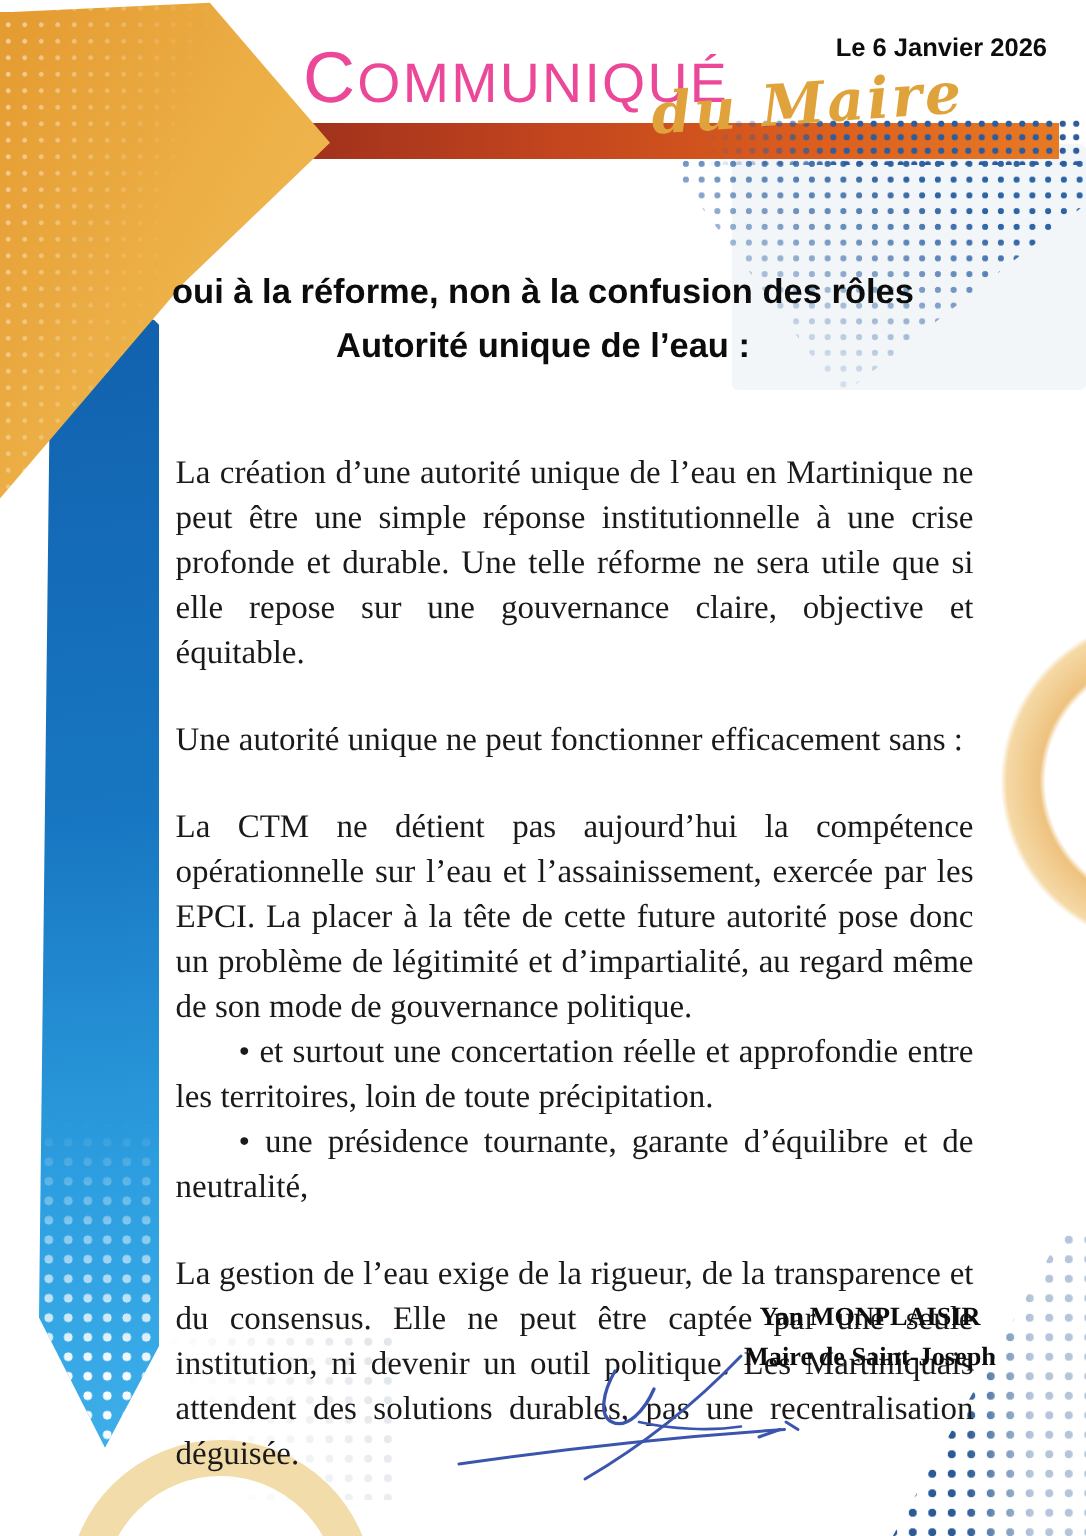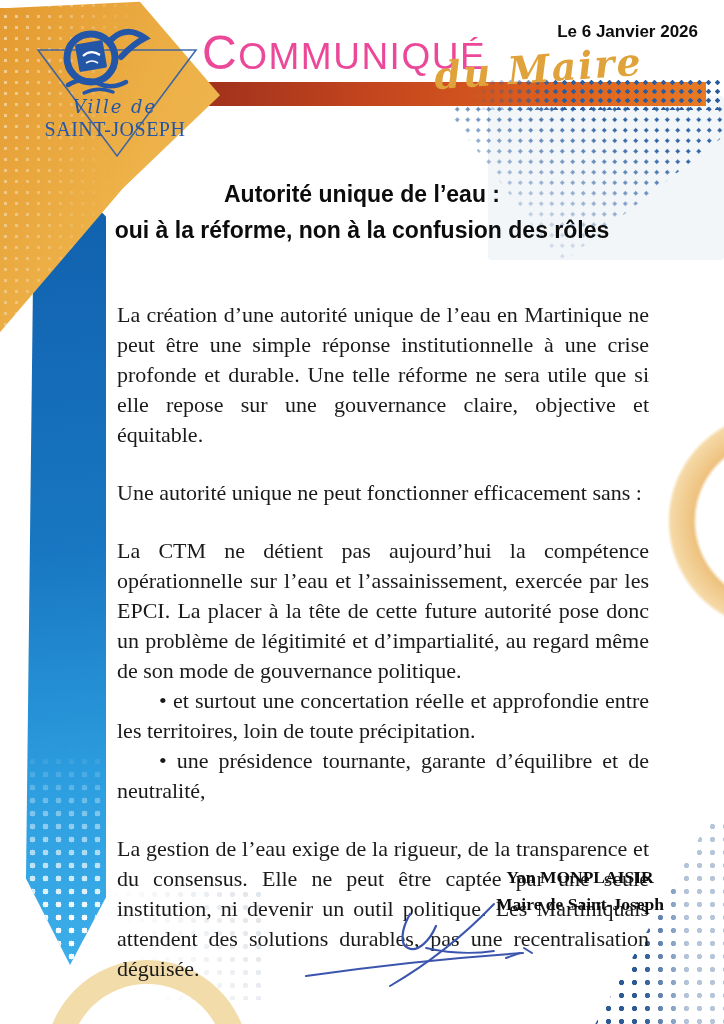--- a/index.html
+++ b/index.html
@@ -141,52 +141,36 @@
 
   <div class="tr-panel"></div>
   <div class="tr-dot-triangle"></div>
   <div class="orange-bar"></div>
   <div class="bar-dots"></div>
 
   <div class="orange-shape">
     <div class="tri-dots"></div>
   </div>
 
-  <div class="logo-wrap">
-    <svg class="logo-triangle" width="170" height="118" viewBox="0 0 170 118">
-      <polygon points="6,6 164,6 85,112" fill="none" stroke="#2d5da9" stroke-width="1.6" opacity="0.9"></polygon>
-    </svg>
-    <svg class="emblem" width="100" height="82" viewBox="0 0 100 82">
-      <circle cx="36" cy="36" r="24" fill="none" stroke="#2456a8" stroke-width="7"></circle>
-      <path d="M57,17 Q72,3 90,16 Q78,22 66,35" fill="none" stroke="#2456a8" stroke-width="6" stroke-linecap="round"></path>
-      <rect x="22" y="20" width="28" height="28" rx="2" fill="#2456a8" transform="rotate(-10 36 34)"></rect>
-      <path d="M28,34 q8,-7 17,-1" fill="none" stroke="#ffffff" stroke-width="2.2"></path>
-      <path d="M31,41 q6,-4 12,0" fill="none" stroke="#ffffff" stroke-width="1.6"></path>
-      <path d="M13,63 Q27,54 42,61 Q56,68 71,60" fill="none" stroke="#2456a8" stroke-width="4.5" stroke-linecap="round"></path>
-      <path d="M29,71 Q43,64 58,70" fill="none" stroke="#2456a8" stroke-width="3.5" stroke-linecap="round"></path>
-    </svg>
-    <div class="logo-line1">Ville de</div>
-    <div class="logo-line2">SAINT-JOSEPH</div>
-  </div>
 
   <div class="brand-title">COMMUNIQUÉ</div>
   <div class="brand-script">du Maire</div>
   <div class="date-line">Le 6 Janvier 2026</div>
 
   <div class="left-ribbon">
     <div class="halftone"></div>
   </div>
   <div class="ghost-dots"></div>
   <div class="bl-arc"></div>
   <div class="right-ring"></div>
   <div class="br-dots"></div>
 
   <div class="doc-title">
+    <div>oui à la réforme, non à la confusion des rôles</div>
     <div>Autorité unique de l’eau :</div>
-    <div>oui à la réforme, non à la confusion des rôles</div>
   </div>
 
   <div class="body-text">
     <p>La création d’une autorité unique de l’eau en Martinique ne peut être une simple réponse institutionnelle à une crise profonde et durable. Une telle réforme ne sera utile que si elle repose sur une gouvernance claire, objective et équitable.</p>
     <p class="gap">Une autorité unique ne peut fonctionner efficacement sans :</p>
     <p class="gap">La CTM ne détient pas aujourd’hui la compétence opérationnelle sur l’eau et l’assainissement, exercée par les EPCI. La placer à la tête de cette future autorité pose donc un problème de légitimité et d’impartialité, au regard même de son mode de gouvernance politique.</p>
     <p class="bullet">• et surtout une concertation réelle et approfondie entre les territoires, loin de toute précipitation.</p>
     <p class="bullet">• une présidence tournante, garante d’équilibre et de neutralité,</p>
     <p class="gap">La gestion de l’eau exige de la rigueur, de la transparence et du consensus. Elle ne peut être captée par une seule institution, ni devenir un outil politique. Les Martiniquais attendent des solutions durables, pas une recentralisation déguisée.</p>
   </div>

